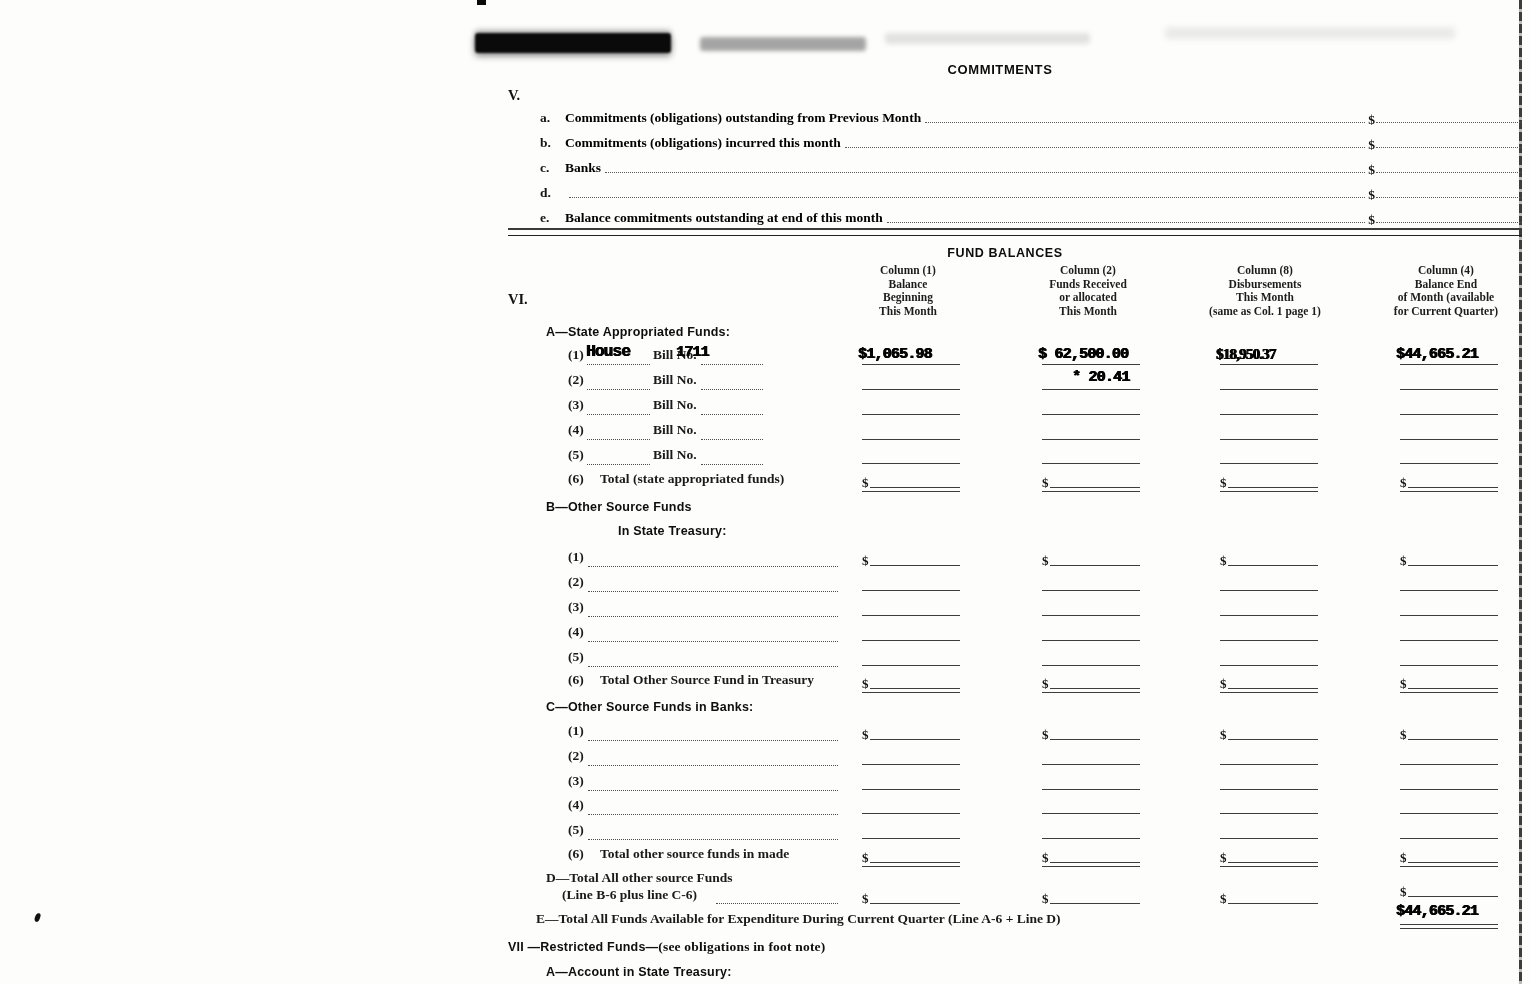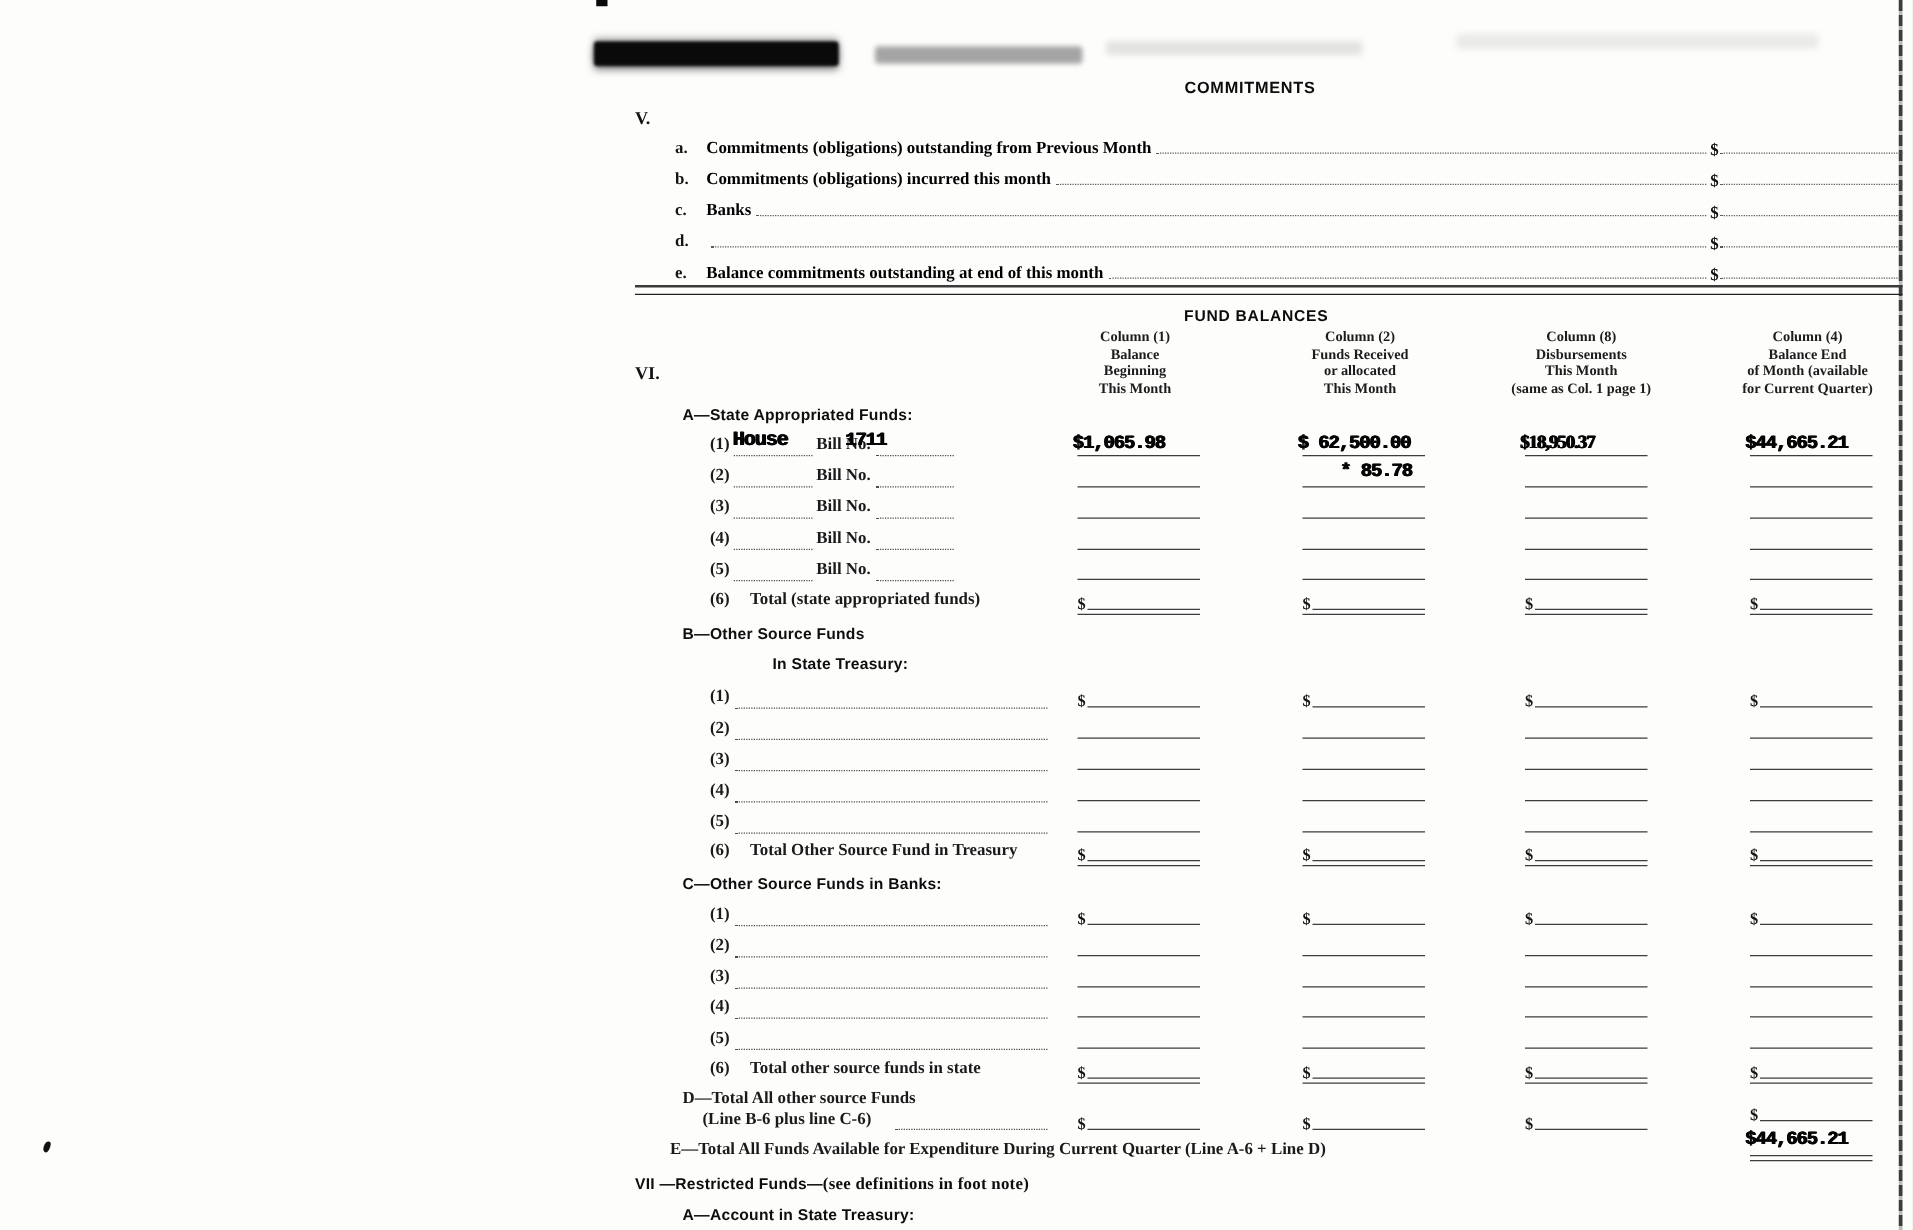--- a/index.html
+++ b/index.html
@@ -158,21 +158,21 @@
 
   <div class="sl" style="left:568px;top:471px;">(6)</div>
   <div class="sl" style="left:600px;top:471px;">Total (state appropriated funds)</div>
 
   <div class="typed" style="left:586px;top:343px;font-size:16px;">House</div>
   <div class="typed" style="left:676px;top:344px;">1711</div>
   <div class="typed" style="left:858px;top:346px;">$1,065.98</div>
   <div class="typed" style="left:1038px;top:346px;">$ 62,500.00</div>
   <div class="typed" style="left:1216px;top:346px;font-family:Liberation Serif, serif;">$18,950.37</div>
   <div class="typed" style="left:1396px;top:346px;">$44,665.21</div>
-  <div class="typed" style="left:1072px;top:369px;">* 85.78</div>
+  <div class="typed" style="left:1072px;top:369px;">* 20.41</div>
 
   <div class="vc c1" style="top:348px;">
       <i class="ln"></i>
     </div>
   <div class="vc c2" style="top:348px;">
       <i class="ln"></i>
     </div>
   <div class="vc c3" style="top:348px;">
       <i class="ln"></i>
     </div>
@@ -415,21 +415,21 @@
       <i class="ln"></i>
     </div>
   <div class="vc c3" style="top:822px;">
       <i class="ln"></i>
     </div>
   <div class="vc c4" style="top:822px;">
       <i class="ln"></i>
     </div>
 
   <div class="sl" style="left:568px;top:846px;">(6)</div>
-  <div class="sl" style="left:600px;top:846px;">Total other source funds in state</div>
+  <div class="sl" style="left:600px;top:846px;">Total other source funds in made</div>
   <div class="vc dbl c1" style="top:846px;">
       <span class="ds">$</span>
       <i class="ln"></i>
     </div>
   <div class="vc dbl c2" style="top:846px;">
       <span class="ds">$</span>
       <i class="ln"></i>
     </div>
   <div class="vc dbl c3" style="top:846px;">
       <span class="ds">$</span>
@@ -459,16 +459,16 @@
       <span class="ds">$</span>
       <i class="ln"></i>
     </div>
 
   <div class="sl" style="left:536px;top:911px;">E—Total All Funds Available for Expenditure During Current Quarter (Line A-6 + Line D)</div>
   <div class="typed" style="left:1396px;top:903px;">$44,665.21</div>
   <div class="vc dbl c4" style="top:908px;">
       <i class="ln"></i>
     </div>
 
-  <div class="sh" style="left:508px;top:939px;"><span>VII —Restricted Funds—</span><span style="font-family:'Liberation Serif',serif;font-size:13.5px;">(see definitions in foot note)</span></div>
+  <div class="sh" style="left:508px;top:939px;"><span>VII —Restricted Funds—</span><span style="font-family:'Liberation Serif',serif;font-size:13.5px;">(see obligations in foot note)</span></div>
   <div class="sh" style="left:546px;top:965px;">A—Account in State Treasury:</div>
 
 </div>
 
 </body></html>

